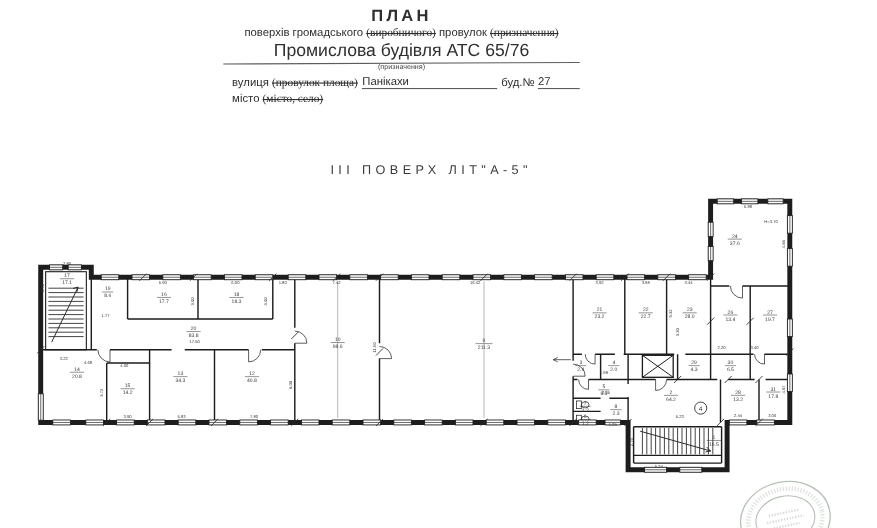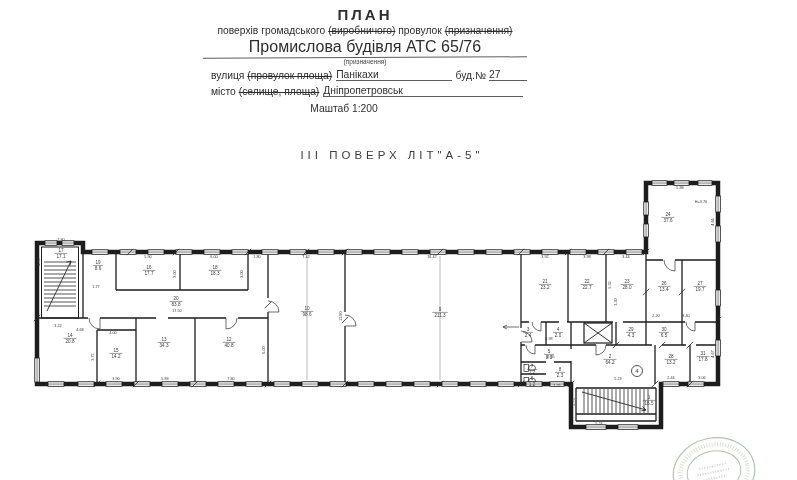--- a/index.html
+++ b/index.html
@@ -9,21 +9,21 @@
   .form .t{font-size:15px;font-weight:bold;letter-spacing:3px;}
   .form .l2{font-size:10.3px;margin-top:2px;white-space:nowrap;}
   .form .l3{font-size:16px;margin-top:2px;}
   .rule{border-bottom:1px solid #5c5c5c;margin-top:1px;transform:rotate(-.25deg);}
   .cap{font-size:6.5px;color:#444;line-height:7px;}
   .row{display:flex;align-items:flex-end;font-size:10.3px;margin-top:4px;text-align:left;padding-left:8px;}
   .uv{border-bottom:1px solid #5c5c5c;text-align:left;}
   .grow{flex:1;margin:0 4px;}
   .num{width:38px;margin-left:3px;}
   .scale{font-size:10.3px;margin-top:6px;margin-right:42px;}
-  s{text-decoration-thickness:1px;}
+  s{text-decoration-thickness:1px;font-family:Liberation Serif, serif;}
   .plan-heading{position:absolute;top:149px;left:0;width:784px;text-align:center;
        font-size:11.5px;letter-spacing:4px;color:#3c3c3c;font-weight:500;}
   svg{position:absolute;left:0;top:0;}
   svg text{font-family:"Liberation Sans",sans-serif;fill:#3a3a3a;}
 </style>
 </head>
 <body>
 
 <div class="page">
 
@@ -33,24 +33,22 @@
     <div class="l3">Промислова будівля АТС 65/76</div>
     <div class="rule"></div>
     <div class="cap">(призначення)</div>
     <div class="row">
       <span>вулиця</span>&nbsp;<s>(провулок площа)</s>
       <span class="uv grow">Панікахи</span>
       <span>буд.№</span>
       <span class="uv num">27</span>
     </div>
     <div class="row">
-      <span>місто</span>&nbsp;<s>(селище, площа)</s>
-      <span class="uv grow">Дніпропетровськ</span>
+      <span>місто</span>&nbsp;<s>(місто, село)</s>
     </div>
-    <div class="scale">Маштаб 1:200</div>
   </header>
 
   <div class="plan-heading">ІІІ ПОВЕРХ ЛІТ"А-5"</div>
 
   <svg id="plan" width="797" height="480" viewBox="0 0 797 480">
 
     <g stroke="#1d1d1d" fill="none">
       <path stroke-width="4.5" d="M37,243 H83 V252 H646 V183 H718 V384 H661 V427 H571 V384 H37 Z"></path>
     </g>
 

